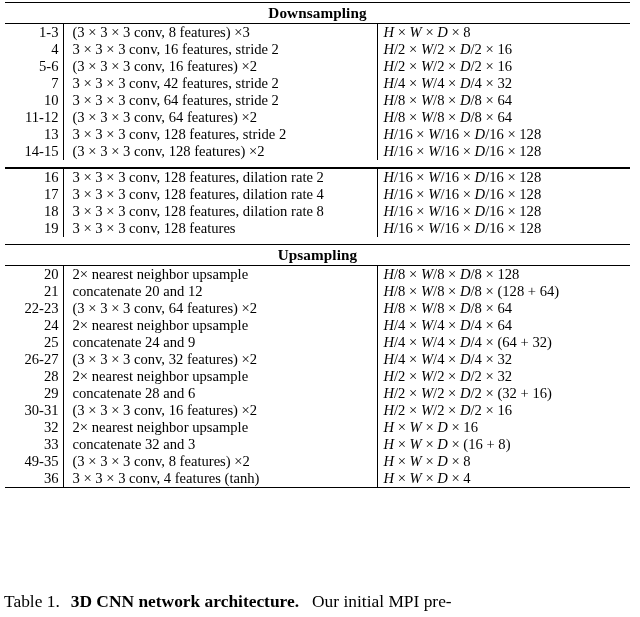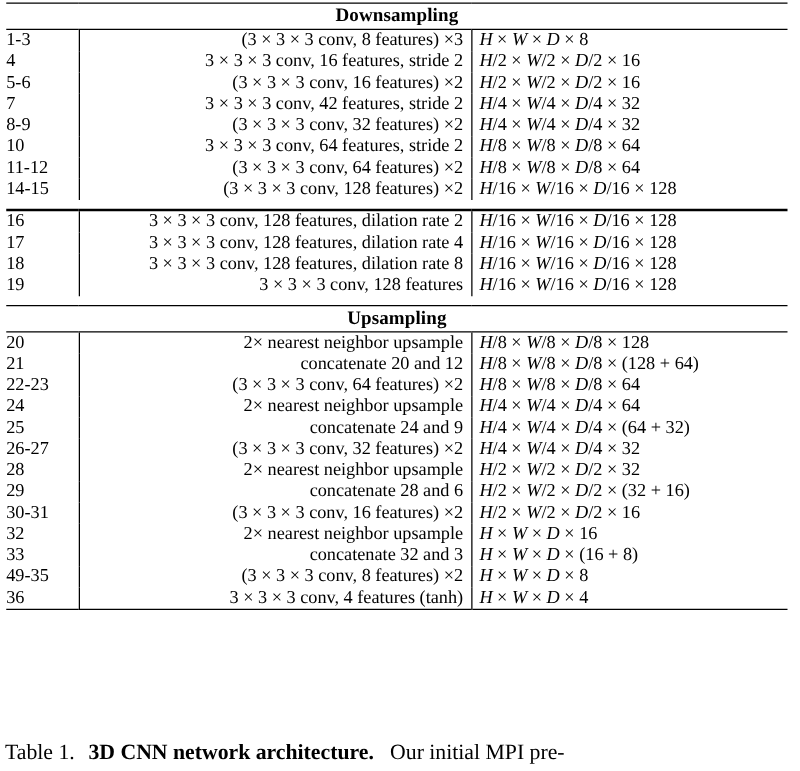--- a/index.html
+++ b/index.html
@@ -75,27 +75,27 @@
   
   tr.gap > td {
     height: 7px;
     padding: 0;
     font-size: 0;
     line-height: 0;
     border: none;
   }
 
   td.idx {
-    text-align: left;
+    text-align: right;
     padding: 1.2px 4px 1.2px 0;
     vertical-align: baseline;
     white-space: nowrap;
   }
   td.desc {
-    text-align: right;
+    text-align: left;
     padding: 1.2px 6px 1.2px 9px;
     border-left: 1.1px solid #000;
     vertical-align: baseline;
     white-space: nowrap;
   }
   td.shape {
     padding: 1.2px 6px 1.2px 6px;
     border-left: 1.1px solid #000;
     vertical-align: baseline;
     white-space: nowrap;
@@ -156,35 +156,35 @@
             <td class="idx">5-6</td>
             <td class="desc">(3 × 3 × 3 conv, 16 features) ×2</td>
             <td class="shape"><span class="mv">H</span>/2 × <span class="mv">W</span>/2 × <span class="mv">D</span>/2 × 16</td>
           </tr>
           <tr>
             <td class="idx">7</td>
             <td class="desc">3 × 3 × 3 conv, 42 features, stride 2</td>
             <td class="shape"><span class="mv">H</span>/4 × <span class="mv">W</span>/4 × <span class="mv">D</span>/4 × 32</td>
           </tr>
           <tr>
-            <td class="idx">8-9</td>
-            <td class="desc">(3 × 3 × 3 conv, 32 features) ×2</td>
-            <td class="shape"><span class="mv">H</span>/4 × <span class="mv">W</span>/4 × <span class="mv">D</span>/4 × 32</td>
-          </tr>
-          <tr>
             <td class="idx">10</td>
             <td class="desc">3 × 3 × 3 conv, 64 features, stride 2</td>
             <td class="shape"><span class="mv">H</span>/8 × <span class="mv">W</span>/8 × <span class="mv">D</span>/8 × 64</td>
           </tr>
           <tr>
             <td class="idx">11-12</td>
             <td class="desc">(3 × 3 × 3 conv, 64 features) ×2</td>
             <td class="shape"><span class="mv">H</span>/8 × <span class="mv">W</span>/8 × <span class="mv">D</span>/8 × 64</td>
           </tr>
           <tr>
+            <td class="idx">13</td>
+            <td class="desc">3 × 3 × 3 conv, 128 features, stride 2</td>
+            <td class="shape"><span class="mv">H</span>/16 × <span class="mv">W</span>/16 × <span class="mv">D</span>/16 × 128</td>
+          </tr>
+          <tr>
             <td class="idx">14-15</td>
             <td class="desc">(3 × 3 × 3 conv, 128 features) ×2</td>
             <td class="shape"><span class="mv">H</span>/16 × <span class="mv">W</span>/16 × <span class="mv">D</span>/16 × 128</td>
           </tr>
           <tr class="gap">
             <td colspan="3"></td>
           </tr>
           <tr class="rule-top">
             <td colspan="3"></td>
           </tr>

